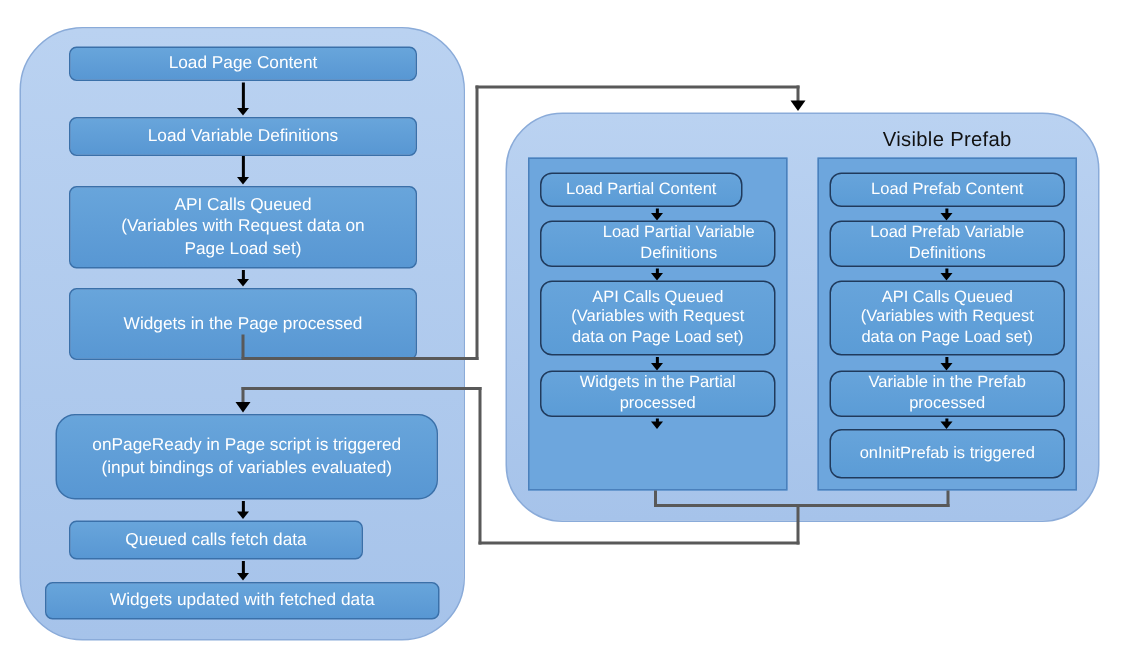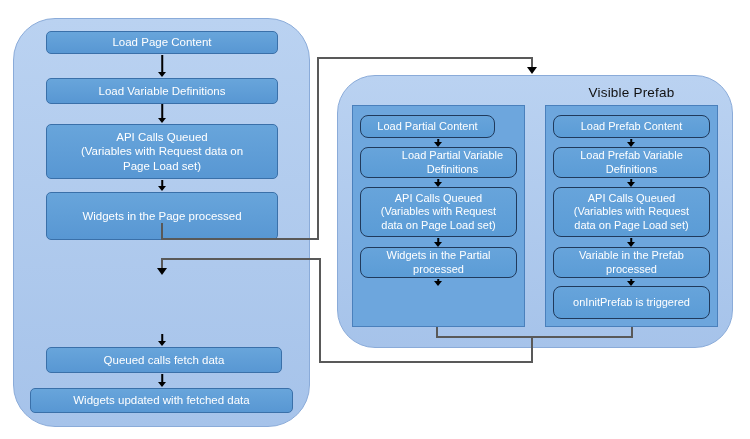--- a/index.html
+++ b/index.html
@@ -40,21 +40,21 @@
   }
   .rbox{
     background:linear-gradient(180deg,#67a4db 0%,#5b9cd6 100%);
     border:1.4px solid #203a5c;border-radius:8px;font-size:11px;
   }
   .b1{left:46px;top:31px;width:232px;height:23px;}
   .b2{left:46px;top:78px;width:232px;height:26px;}
   .b3{left:46px;top:124px;width:232px;height:55px;}
   .b4{left:46px;top:192px;width:232px;height:48px;}
   .b5{left:37px;top:276px;width:255px;height:57px;border-radius:13px;}
-  .b6{left:46px;top:347px;width:236px;height:26px;}
+  .b6{left:46px;top:347px;width:196px;height:26px;}
   .b7{left:30px;top:388px;width:263px;height:25px;}
   .p1{left:360px;top:115px;width:135px;height:23px;}
   .p2{left:360px;top:147px;width:157px;height:31px;padding-left:28px;}
   .p3{left:360px;top:187px;width:157px;height:50px;}
   .p4{left:360px;top:247px;width:157px;height:31px;}
   .p5{left:360px;top:286px;width:157px;height:33px;}
   .q1{left:553px;top:115px;width:157px;height:23px;}
   .q2{left:553px;top:147px;width:157px;height:31px;}
   .q3{left:553px;top:187px;width:157px;height:50px;}
   .q4{left:553px;top:247px;width:157px;height:31px;}
@@ -114,20 +114,22 @@
   <div class="group lc"></div>
   <div class="box lbox b1">Load Page Content</div>
   <div class="varrow ar1"></div>
   <div class="box lbox b2">Load Variable Definitions</div>
   <div class="varrow ar2"></div>
   <div class="box lbox b3">API Calls Queued
 (Variables with Request data on
 Page Load set)</div>
   <div class="varrow ar3"></div>
   <div class="box lbox b4">Widgets in the Page processed</div>
+  <div class="box lbox b5">onPageReady in Page script is triggered
+(input bindings of variables evaluated)</div>
   <div class="varrow ar5"></div>
   <div class="box lbox b6">Queued calls fetch data</div>
   <div class="varrow ar6"></div>
   <div class="box lbox b7">Widgets updated with fetched data</div>
 
   <div class="group rc"></div>
   <div class="panel-title ht-partials">Visible Partials</div>
   <div class="panel-title ht-prefabs">Visible Prefab</div>
   <div class="panel panel-partials"></div>
   <div class="panel panel-prefabs"></div>

